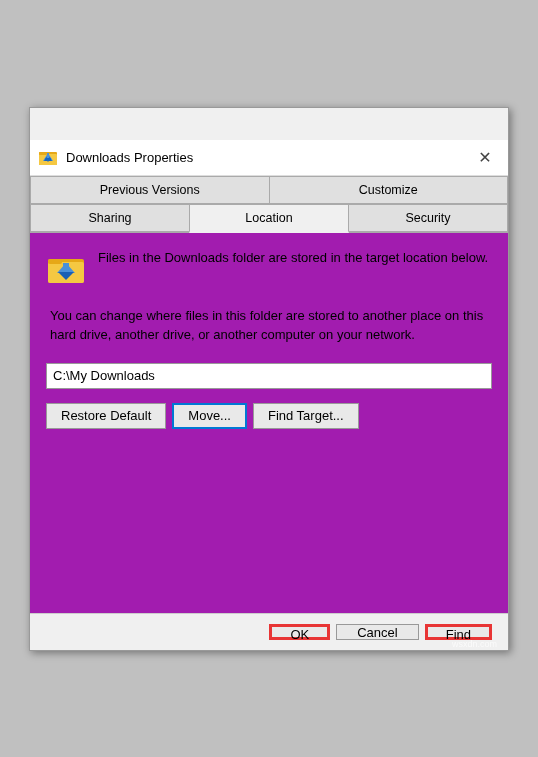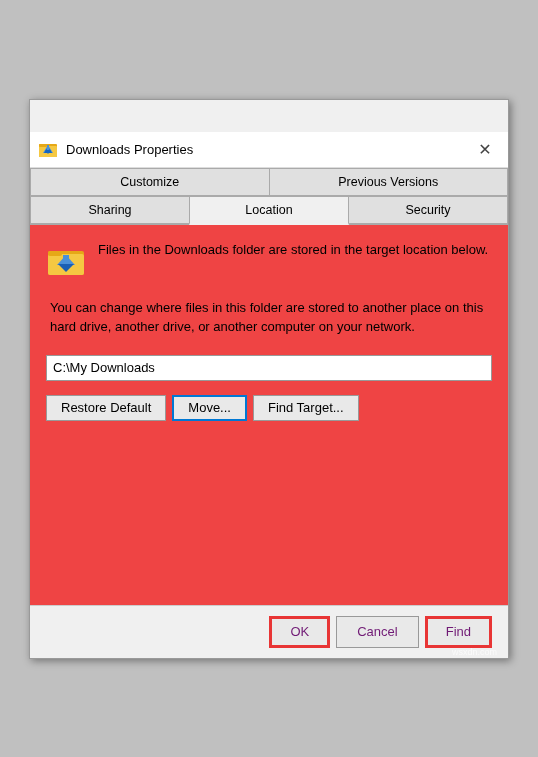--- a/index.html
+++ b/index.html
@@ -97,21 +97,21 @@
       background: #f0f0f0;
       border-bottom: 2px solid #f0f0f0;
       font-weight: normal;
       z-index: 1;
       position: relative;
       margin-bottom: -2px;
     }
 
     .tab-content {
       padding: 16px;
-      background: #ef4444;
+      background: #a21caf;
       min-height: 380px;
     }
 
     .info-section {
       display: flex;
       align-items: flex-start;
       margin-bottom: 18px;
     }
 
     .folder-icon-container {
@@ -170,27 +170,27 @@
       display: flex;
       justify-content: flex-end;
       align-items: center;
       gap: 6px;
       padding: 10px 16px;
       background: #f0f0f0;
       border-top: 1px solid #ccc;
     }
 
     .bottom-btn {
-      height: 32px;
+      height: 16px;
       padding: 0 20px;
       border: 1px solid #999;
       background: #e9e9e9;
       cursor: pointer;
       font-size: 13px;
-      color: #701a75;
+      color: #000000;
     }
 
     .bottom-btn.highlighted {
       border: 3px solid #e83535;
       padding: 0 18px;
     }
 
     
     .folder-svg {
       width: 40px;
@@ -226,22 +226,22 @@
           <polygon points="10,8 14,14 6,14" fill="#1565c0"></polygon>
           <rect x="9" y="6" width="2" height="8" fill="#4a90d9"></rect>
           <polygon points="7,11 13,11 10,15" fill="#1565c0"></polygon>
         </svg>
       </div>
       <span class="title-bar-text">Downloads Properties</span>
       <button class="title-bar-close">✕</button>
     </div>
 
     <div class="tabs-row1">
+      <div class="tab">Previous Versions</div>
       <div class="tab">Customize</div>
-      <div class="tab">Previous Versions</div>
     </div>
 
     <div class="tabs-row2">
       <div class="tab">Sharing</div>
       <div class="tab active">Location</div>
       <div class="tab">Security</div>
     </div>
 
     <div class="tab-content">
 

